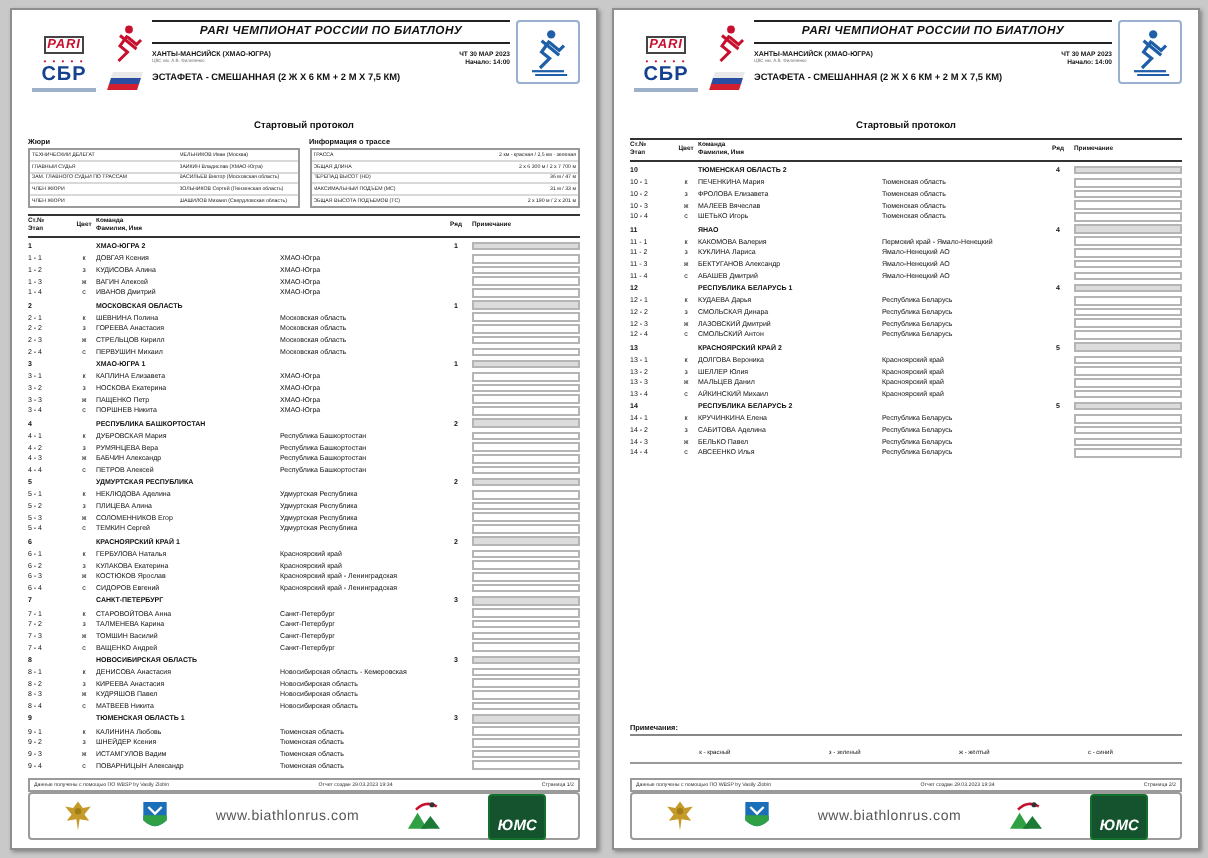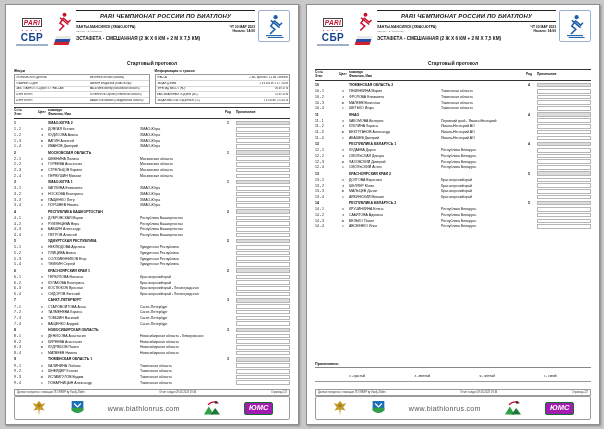--- a/index.html
+++ b/index.html
@@ -55,21 +55,21 @@
   
   .notes{position:absolute;left:8px;right:8px;bottom:42px;}
   .notes-title{font-size:3.7px;font-weight:bold;border-bottom:1px solid #888;padding-bottom:1px;}
   .legend{display:flex;justify-content:space-around;border-bottom:1px solid #999;margin-top:4px;padding:2px 10px 3px 10px;}
   .legend span{font-size:3px;}
   
   .pfoot{position:absolute;left:8px;right:8px;bottom:28px;height:7px;border:1px solid #9a9a9a;display:flex;justify-content:space-between;align-items:center;padding:0 2px;box-sizing:border-box;}
   .pfoot span{font-size:2.6px;color:#333;white-space:nowrap;}
   .logobar{position:absolute;left:8px;right:8px;bottom:4px;height:22px;border:1px solid #9a9a9a;border-radius:2px;display:flex;align-items:center;justify-content:space-around;padding:0 4px;}
   .site{font-size:7px;color:#555;letter-spacing:.3px;}
-  .yums{background:#a21caf;color:#fff;font-weight:bold;font-style:italic;font-size:7.5px;padding:1px 4px 2px 4px;border-radius:2px;border:1px solid #11702b;line-height:8px;}
+  .yums{background:#14532d;color:#fff;font-weight:bold;font-style:italic;font-size:7.5px;padding:11px 4px 2px 4px;border-radius:2px;border:1px solid #11702b;line-height:8px;}
   .emb{display:inline-block;}
 </style>
 </head>
 <body>
 
 <div class="desk">
 
   <div class="page">
     <div class="hdr">
       <div class="logoblk">

